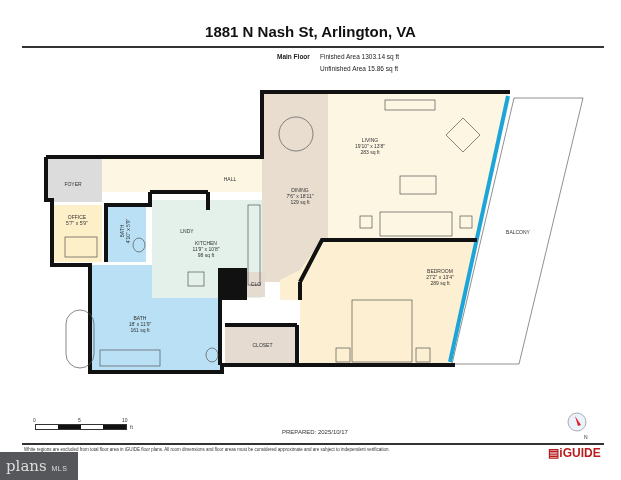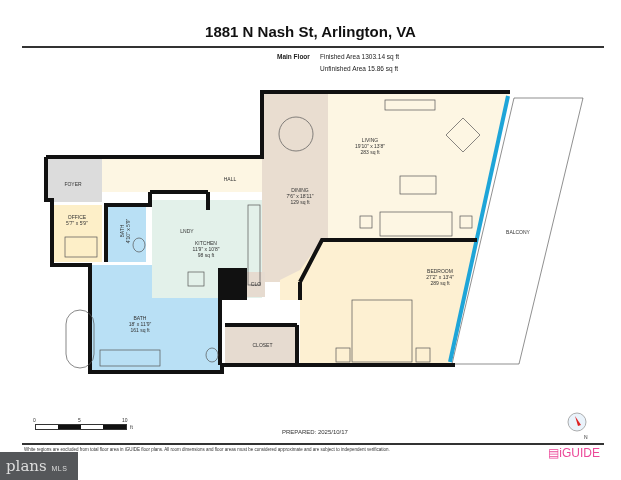--- a/index.html
+++ b/index.html
@@ -6,21 +6,21 @@
   body{width:621px;height:480px;position:relative;overflow:hidden;font-family:"Liberation Sans",sans-serif;color:#111;}
   .abs{position:absolute;}
   .title{left:0;width:621px;top:23px;text-align:center;font-weight:bold;font-size:15px;}
   .hr{left:22px;width:582px;height:2px;background:#333;}
   .meta{font-size:6.5px;color:#222;}
   .plan{left:0;top:0;width:621px;height:480px;}
   .lbl{font-size:5px;text-align:center;line-height:6px;color:#333;}
   .foot{font-size:5px;color:#333;}
   .bright{left:0;top:452px;width:78px;height:28px;background:#55575a;color:#ddd;font-family:"DejaVu Serif",serif;font-size:15px;line-height:28px;padding-left:6px;box-sizing:border-box;}
   .bright small{font-family:"Liberation Sans",sans-serif;font-size:7px;letter-spacing:0.5px;}
-  .iguide{color:#ec4899;font-size:12px;font-weight:normal;}
+  .iguide{color:#b91c1c;font-size:12px;font-weight:bold;}
 </style>
 </head>
 <body>
 
 <div class="abs title">1881 N Nash St, Arlington, VA</div>
 <div class="abs hr" style="top:46px"></div>
 <div class="abs meta" style="left:277px;top:53px;font-weight:bold">Main Floor</div>
 <div class="abs meta" style="left:320px;top:53px">Finished Area 1303.14 sq ft</div>
 <div class="abs meta" style="left:320px;top:65px">Unfinished Area 15.86 sq ft</div>
 

